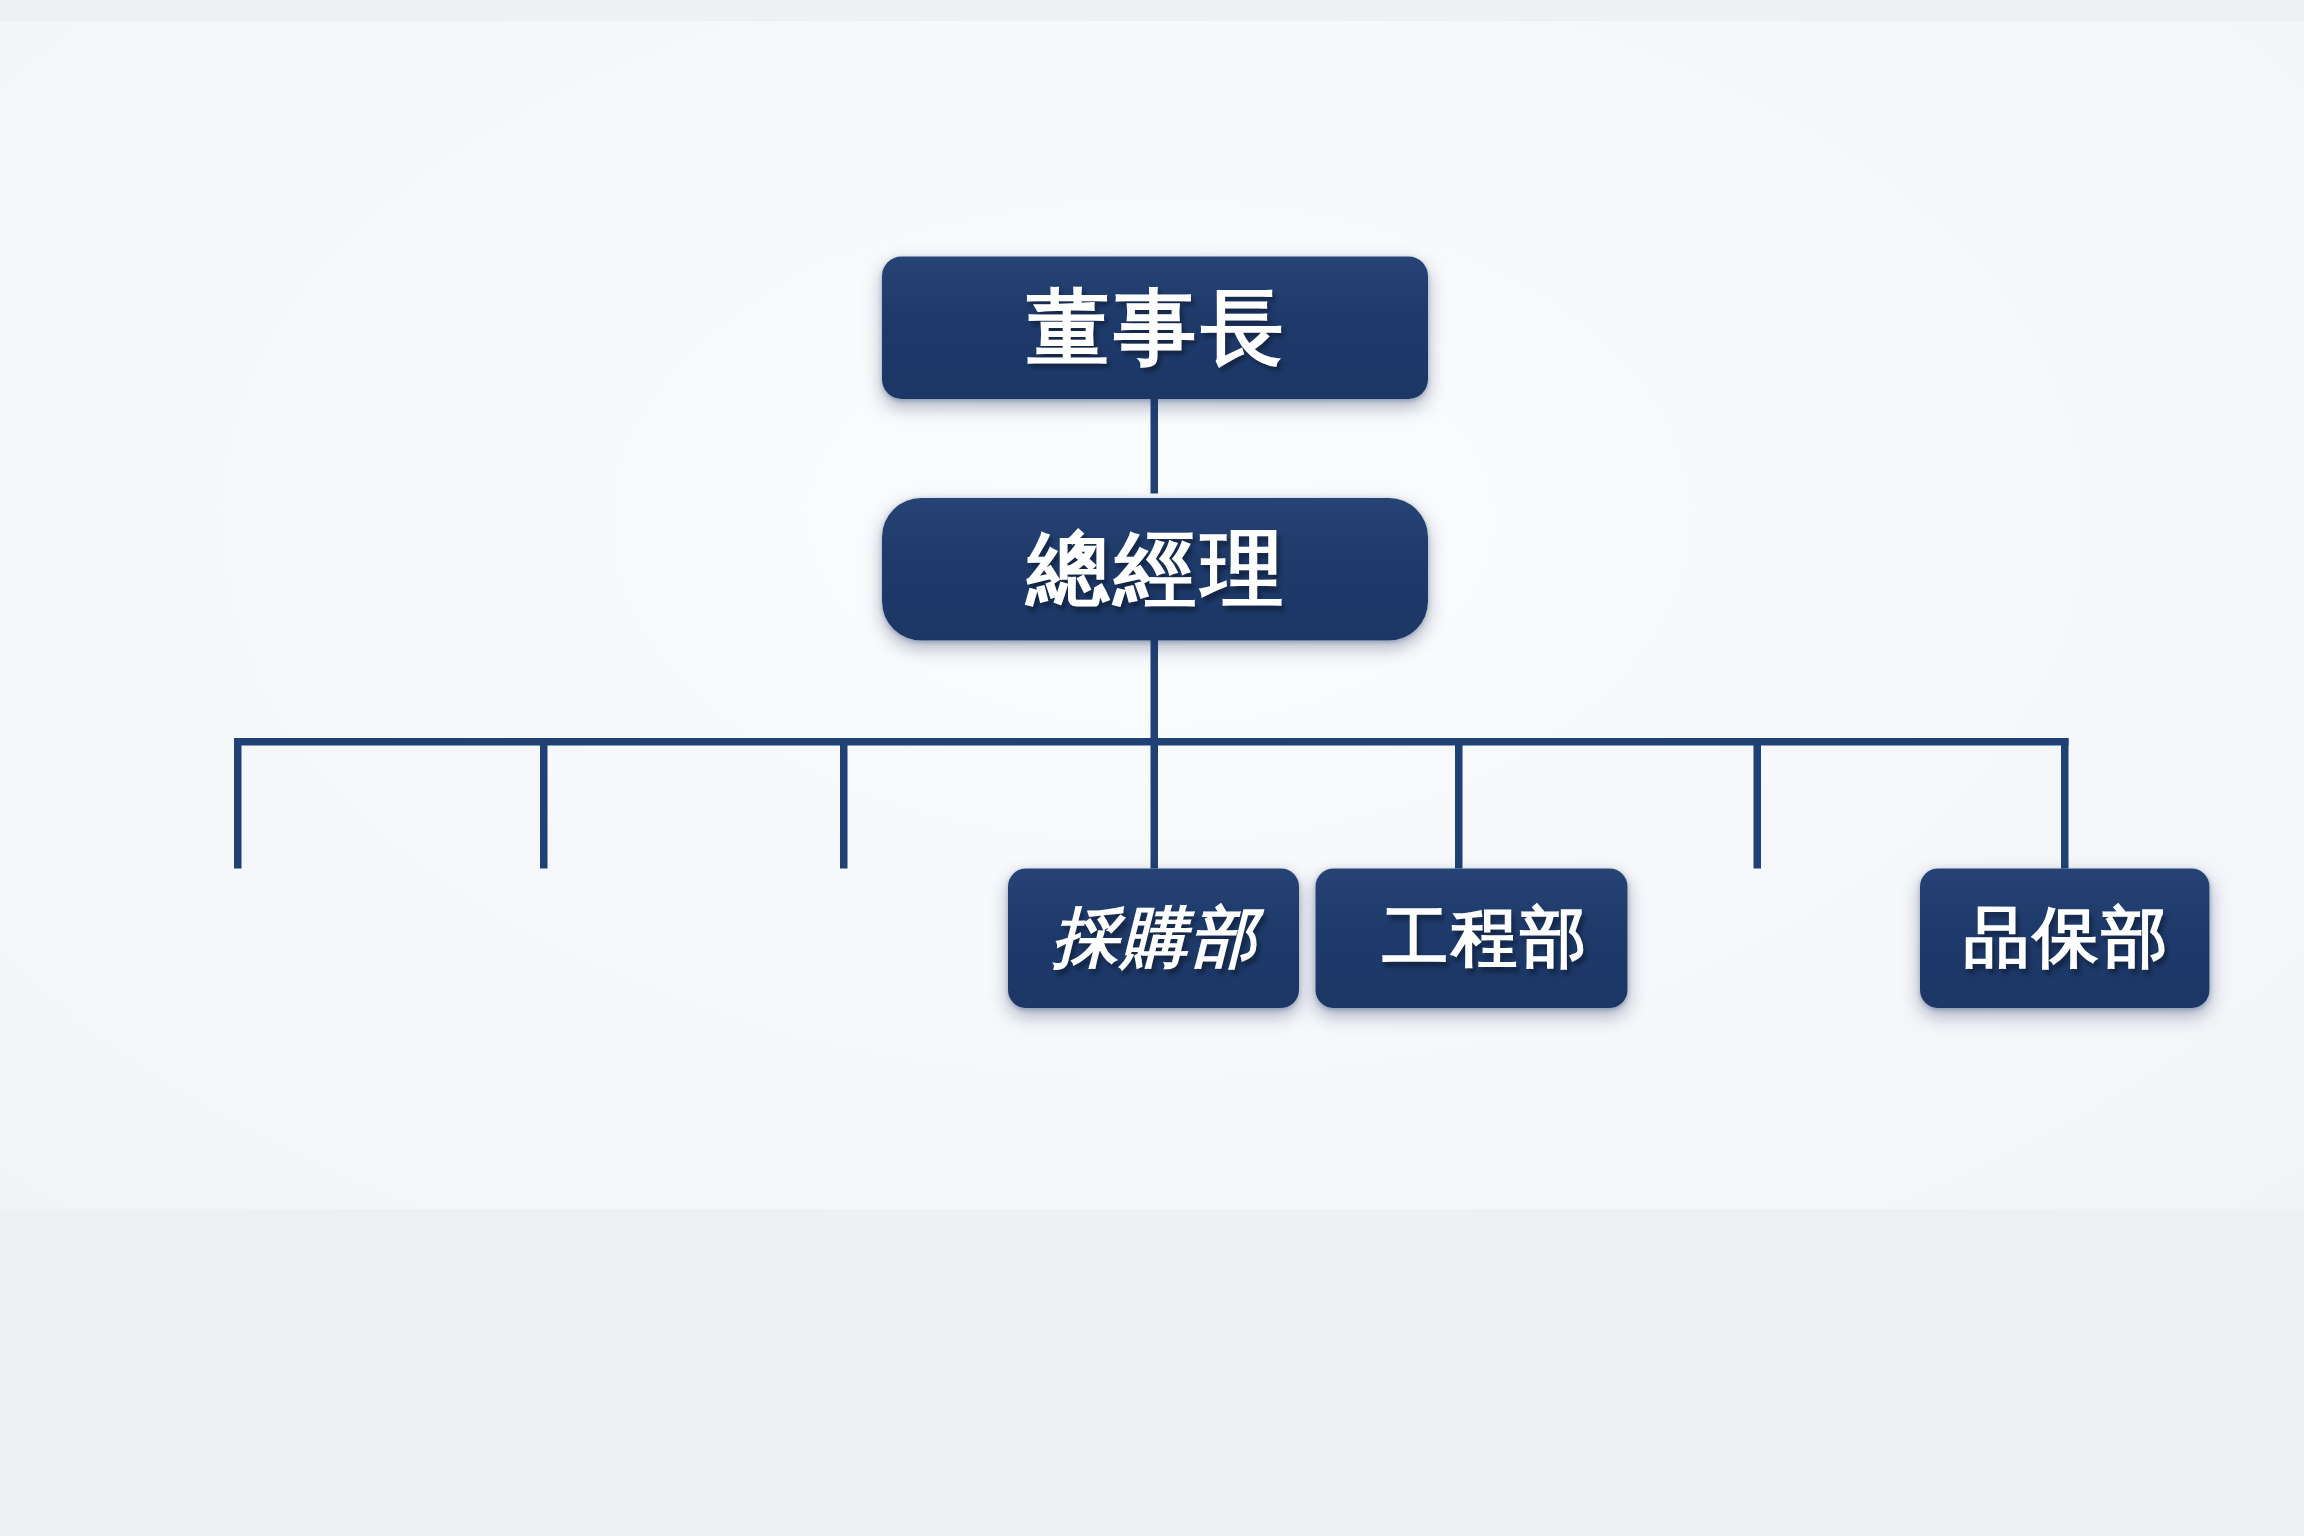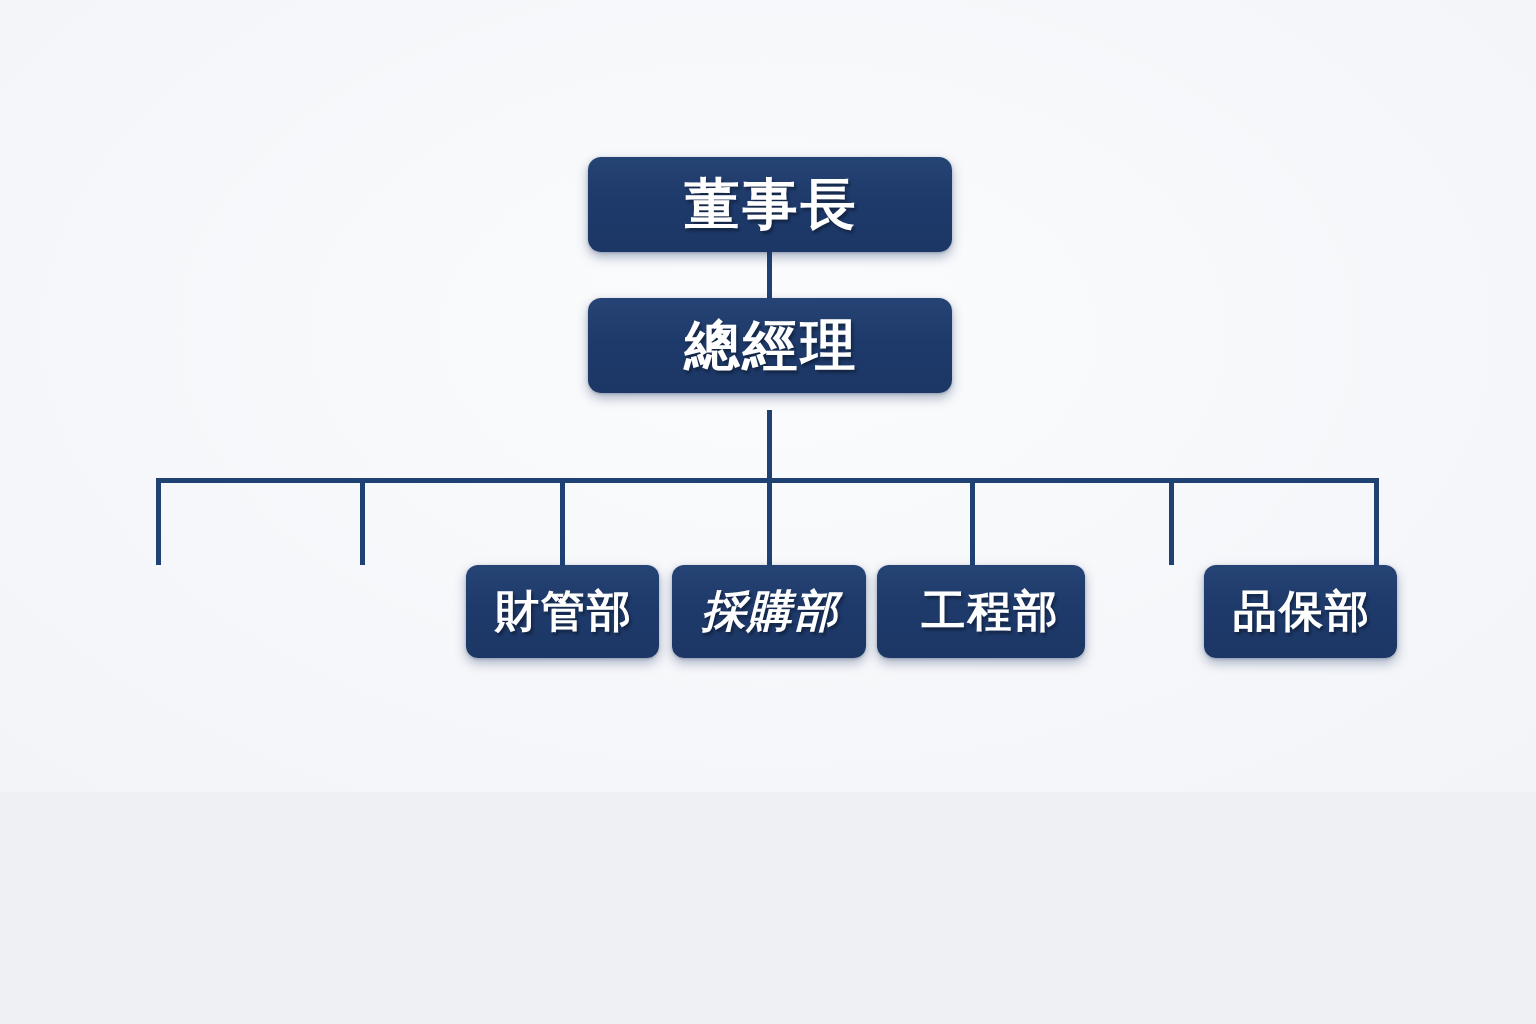--- a/index.html
+++ b/index.html
@@ -7,21 +7,21 @@
     padding: 0;
   }
   body {
     font-family: "Liberation Sans", sans-serif;
     background: #eef0f4;
   }
   .canvas {
     position: relative;
     width: 1536px;
     height: 792px;
-    margin: 0 auto;
+    margin: 14px auto;
     background: radial-gradient(ellipse at 50% 42%, #fbfcfd 0%, #f6f7fa 60%, #f2f4f8 100%);
     overflow: hidden;
     text-align: center;
   }
   .node {
     position: absolute;
     background: linear-gradient(180deg, #254374 0%, #1e3a6b 45%, #1c3765 100%);
     border-radius: 13px;
     box-shadow: 0 5px 12px rgba(25, 48, 95, 0.35), 0 1px 3px rgba(25, 48, 95, 0.25);
     display: flex;
@@ -37,35 +37,35 @@
     display: inline-block;
     transform: translateX(1.5px); 
   }
   .level-top {
     left: 588px;
     width: 364px;
     height: 95px;
     font-size: 55px;
   }
   .node-chairman { top: 157px; }
-  .node-gm      { top: 298px; }
+  .node-gm      { top: 318px; border-radius: 26px; }
   .dept {
     top: 565px;
     height: 93px;
     font-size: 44px;
     letter-spacing: 2px;
     border-radius: 12px;
   }
   .dept-0 { left: 62px;   width: 194px; }
   .dept-1 { left: 266px;  width: 194px; }
   .dept-2 { left: 466px;  width: 193px; }
   .dept-3 { left: 672px;  width: 194px; font-style: italic; }
   .dept-4 { left: 877px;  width: 192px; padding-left: 16px; }
   .dept-5 { left: 1075px; width: 193px; }
-  .dept-6 { left: 1204px; width: 193px; }
+  .dept-6 { left: 1280px; width: 193px; }
 
   .connector {
     position: absolute;
     background: #1f4173;
   }
   .v-line { width: 5px; }
   .h-line { height: 5px; }
 
   .conn-chairman-gm { left: 767px; top: 252px; height: 63px; }
   .conn-gm-bus      { left: 767px; top: 410px; height: 72px; }
@@ -97,23 +97,20 @@
   <div class="connector v-line drop drop-6"></div>
 
   <div class="node level-top node-chairman">
     <span class="node-label">董事長</span>
   </div>
 
   <div class="node level-top node-gm">
     <span class="node-label">總經理</span>
   </div>
 
-  <div class="node dept dept-2">
-    <span class="node-label">財管部</span>
-  </div>
   <div class="node dept dept-3">
     <span class="node-label">採購部</span>
   </div>
   <div class="node dept dept-4">
     <span class="node-label">工程部</span>
   </div>
   <div class="node dept dept-6">
     <span class="node-label">品保部</span>
   </div>
 

